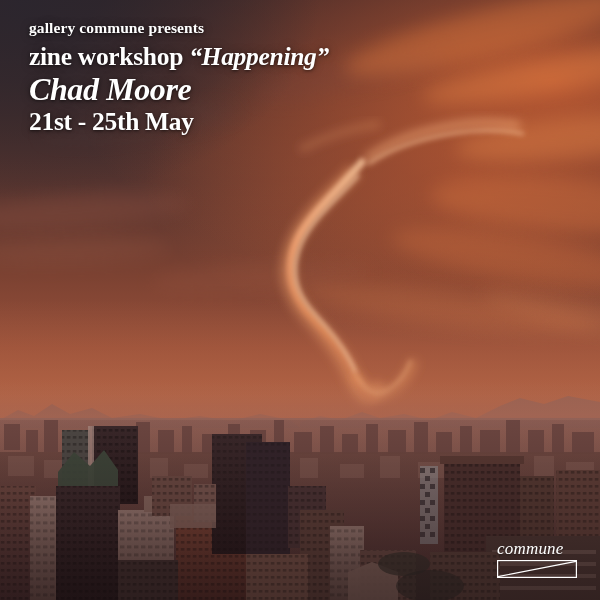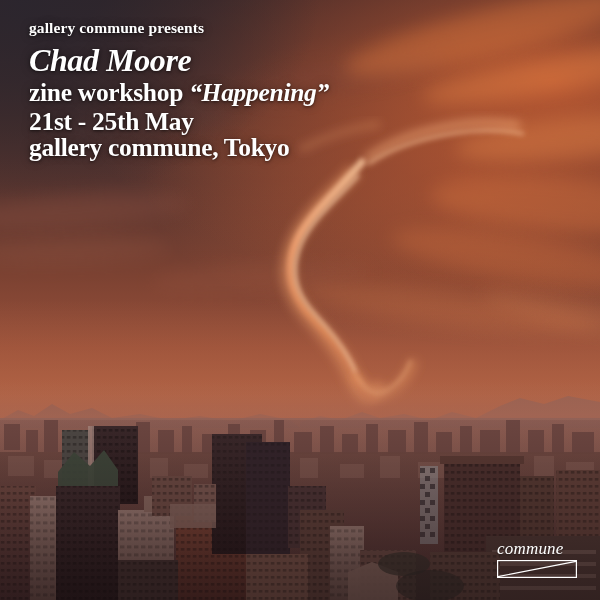--- a/index.html
+++ b/index.html
@@ -322,24 +322,23 @@
     <rect x="118" y="160" width="60" height="40" fill="#41302e"></rect>
     <rect x="118" y="160" width="60" height="40" fill="url(#win)"></rect>
 
     <ellipse cx="404" cy="164" rx="26" ry="12" fill="#33302a" opacity=".7"></ellipse>
     <ellipse cx="430" cy="186" rx="34" ry="16" fill="#2b2a24" opacity=".6"></ellipse>
   </svg>
   <div class="city-shade"></div>
 
   <div class="copy">
     <span class="line presents">gallery commune presents</span>
+    <span class="line workshop"><span>zine workshop </span><span class="it">“Happening”</span></span>
     <span class="line artist">Chad Moore</span>
-    <span class="line workshop"><span>zine workshop </span><span class="it">“Happening”</span></span>
     <span class="line dates">21st - 25th May</span>
-    <span class="line venue">gallery commune, Tokyo</span>
   </div>
 
   <div class="logo">
     <span class="logo-word">commune</span>
     <svg class="logo-mark" width="80" height="18" viewBox="0 0 80 18">
       <rect x="0.6" y="0.6" width="78.8" height="16.8" fill="none" stroke="#ffffff" stroke-width="1.2"></rect>
       <line x1="1" y1="16.6" x2="79" y2="1.4" stroke="#ffffff" stroke-width="1.2"></line>
     </svg>
   </div>
 

